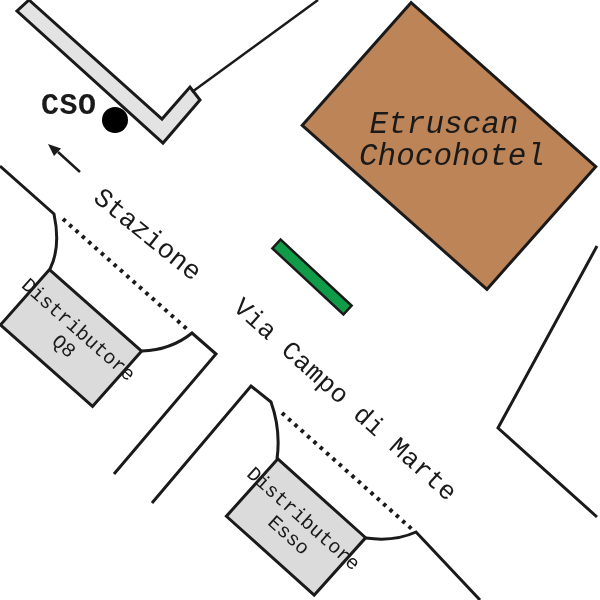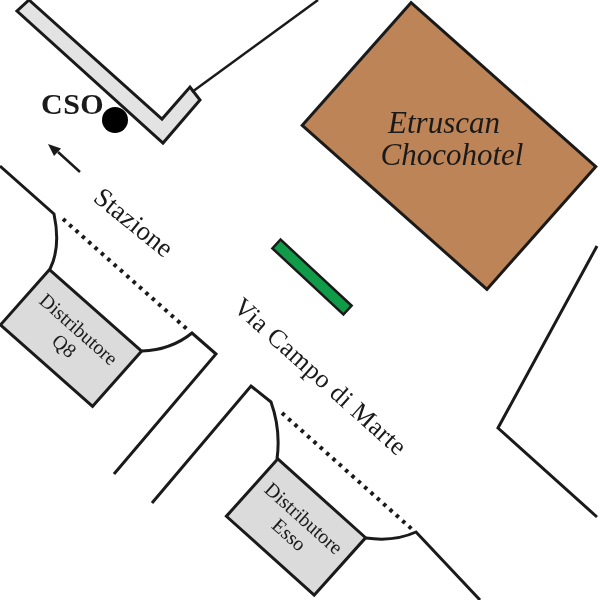--- a/index.html
+++ b/index.html
@@ -1,17 +1,17 @@
 <!DOCTYPE html>
 <html><head>
 <meta charset="utf-8">
 <style>
   html,body{margin:0;padding:0;background:#ffffff;}
   .stage{position:relative;width:600px;height:600px;background:#ffffff;overflow:hidden;
-         font-family:Liberation Serif, serif;border-radius:6px;}
+         font-family:Liberation Mono, monospace;border-radius:6px;}
   svg{display:block;}
   text{fill:#1a1a1a;}
   .lbl        {font-size:27px;}
   .lbl-via    {font-size:26px;letter-spacing:0.5px;}
   .lbl-bold   {font-size:30px;font-weight:bold;letter-spacing:0.5px;}
   .lbl-italic {font-size:31px;font-style:italic;}
   .lbl-small  {font-size:20px;}
 </style>
 </head>
 <body>

